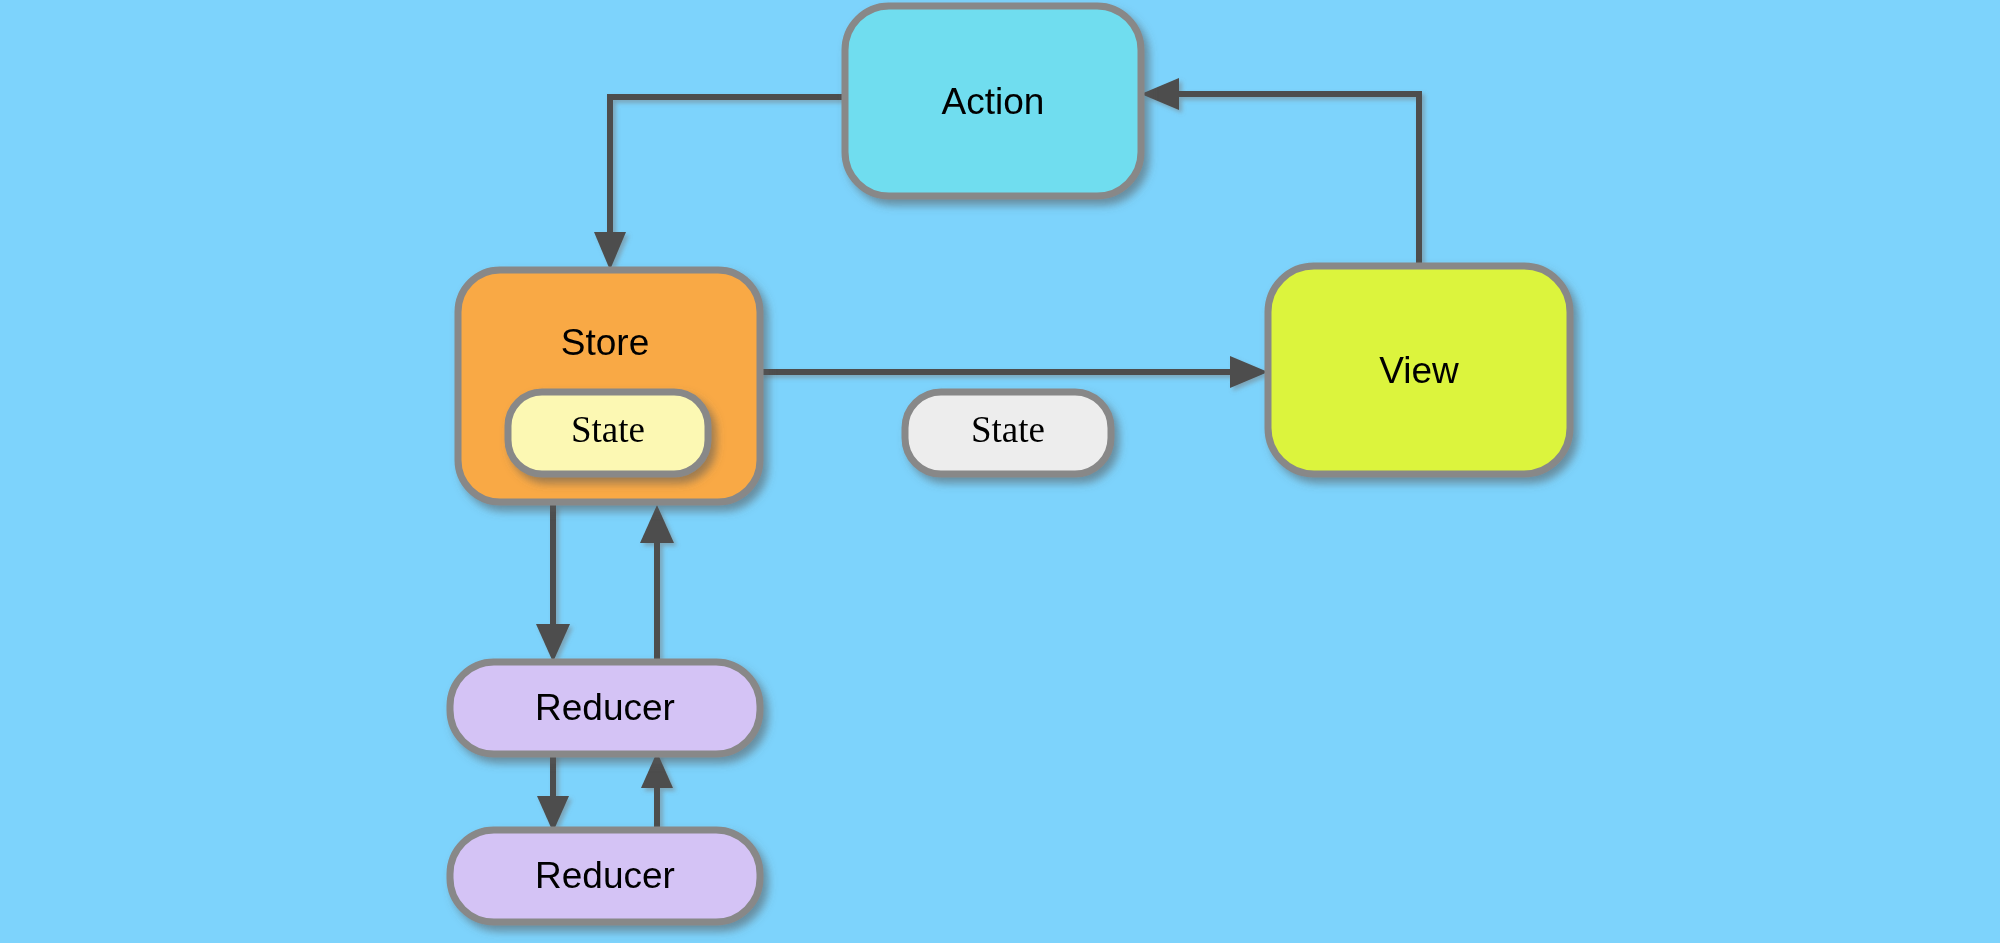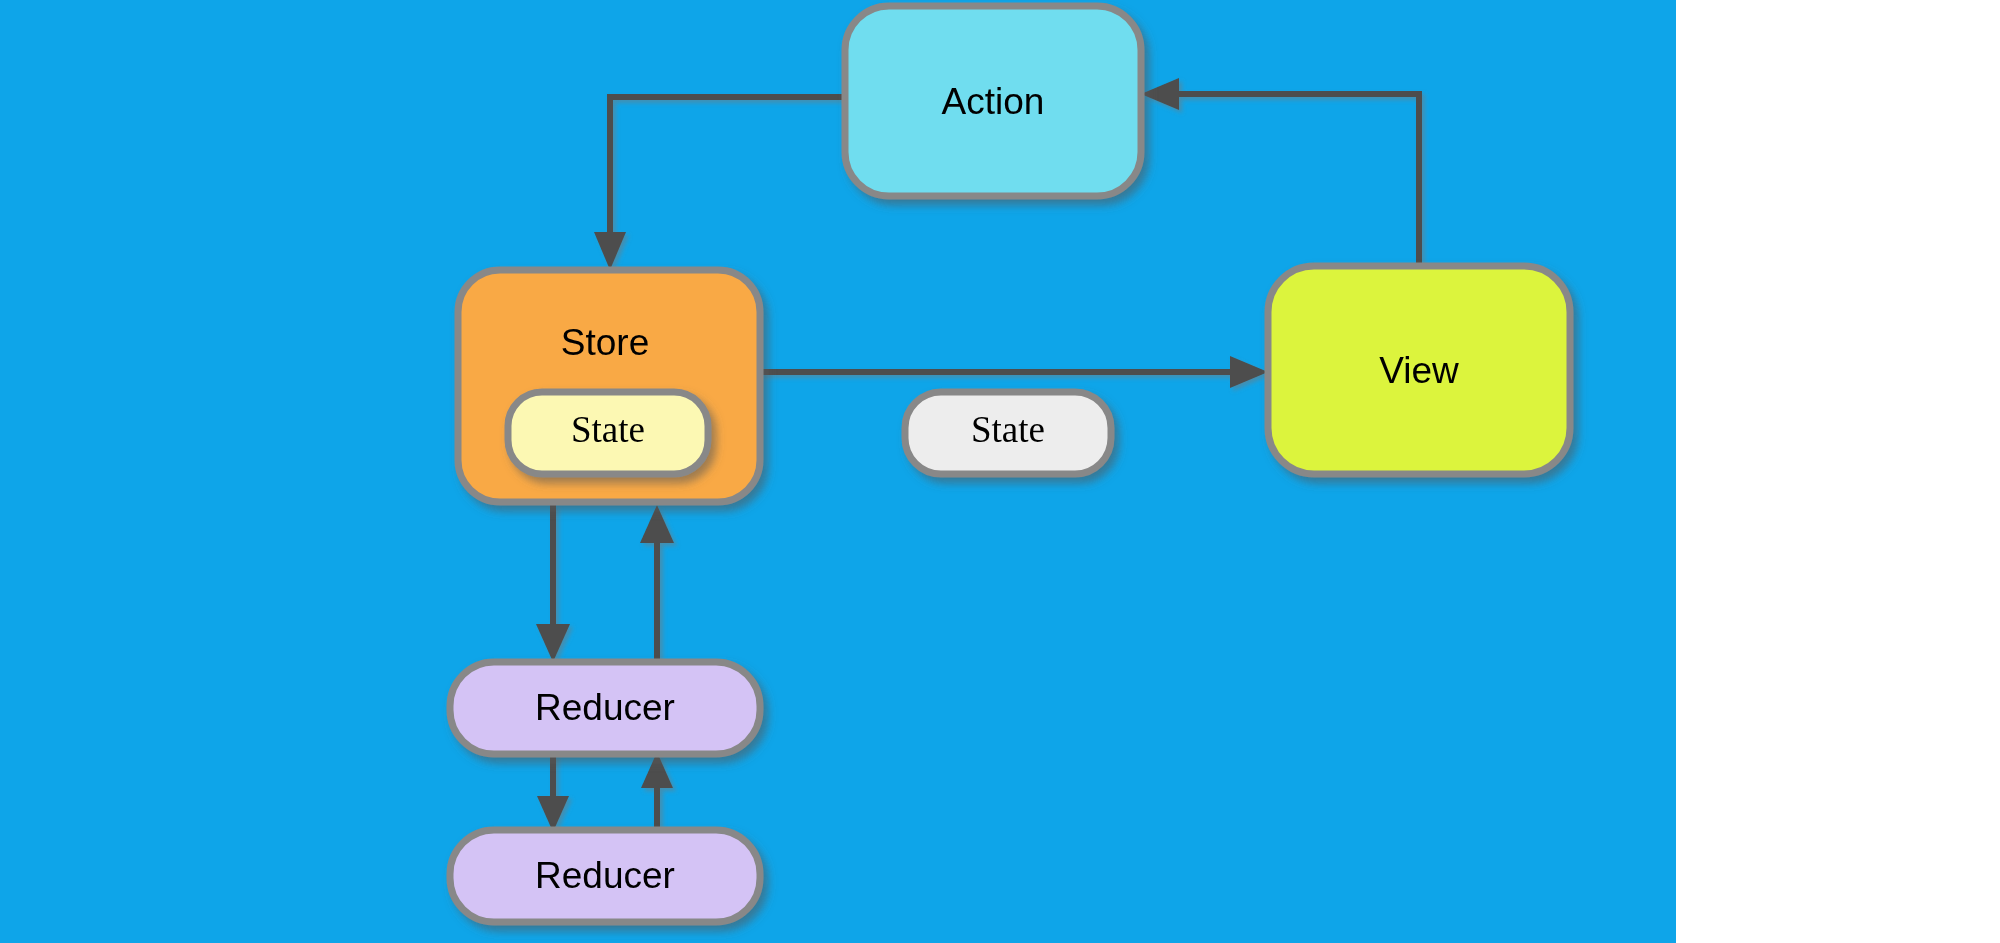--- a/index.html
+++ b/index.html
@@ -8,23 +8,23 @@
     background: #ffffff;
   }
   body {
     width: 2000px;
     height: 943px;
     overflow: hidden;
     font-family: "Liberation Sans", sans-serif;
   }
   #canvas {
     position: relative;
-    width: 1676px;
+    width: 2000px;
     height: 943px;
-    background: #0ea5e9;
+    background: #7dd3fc;
   }
   svg#diagram {
     position: absolute;
     top: 0;
     left: 0;
     width: 2000px;
     height: 943px;
     display: block;
   }
   .node-shape {

